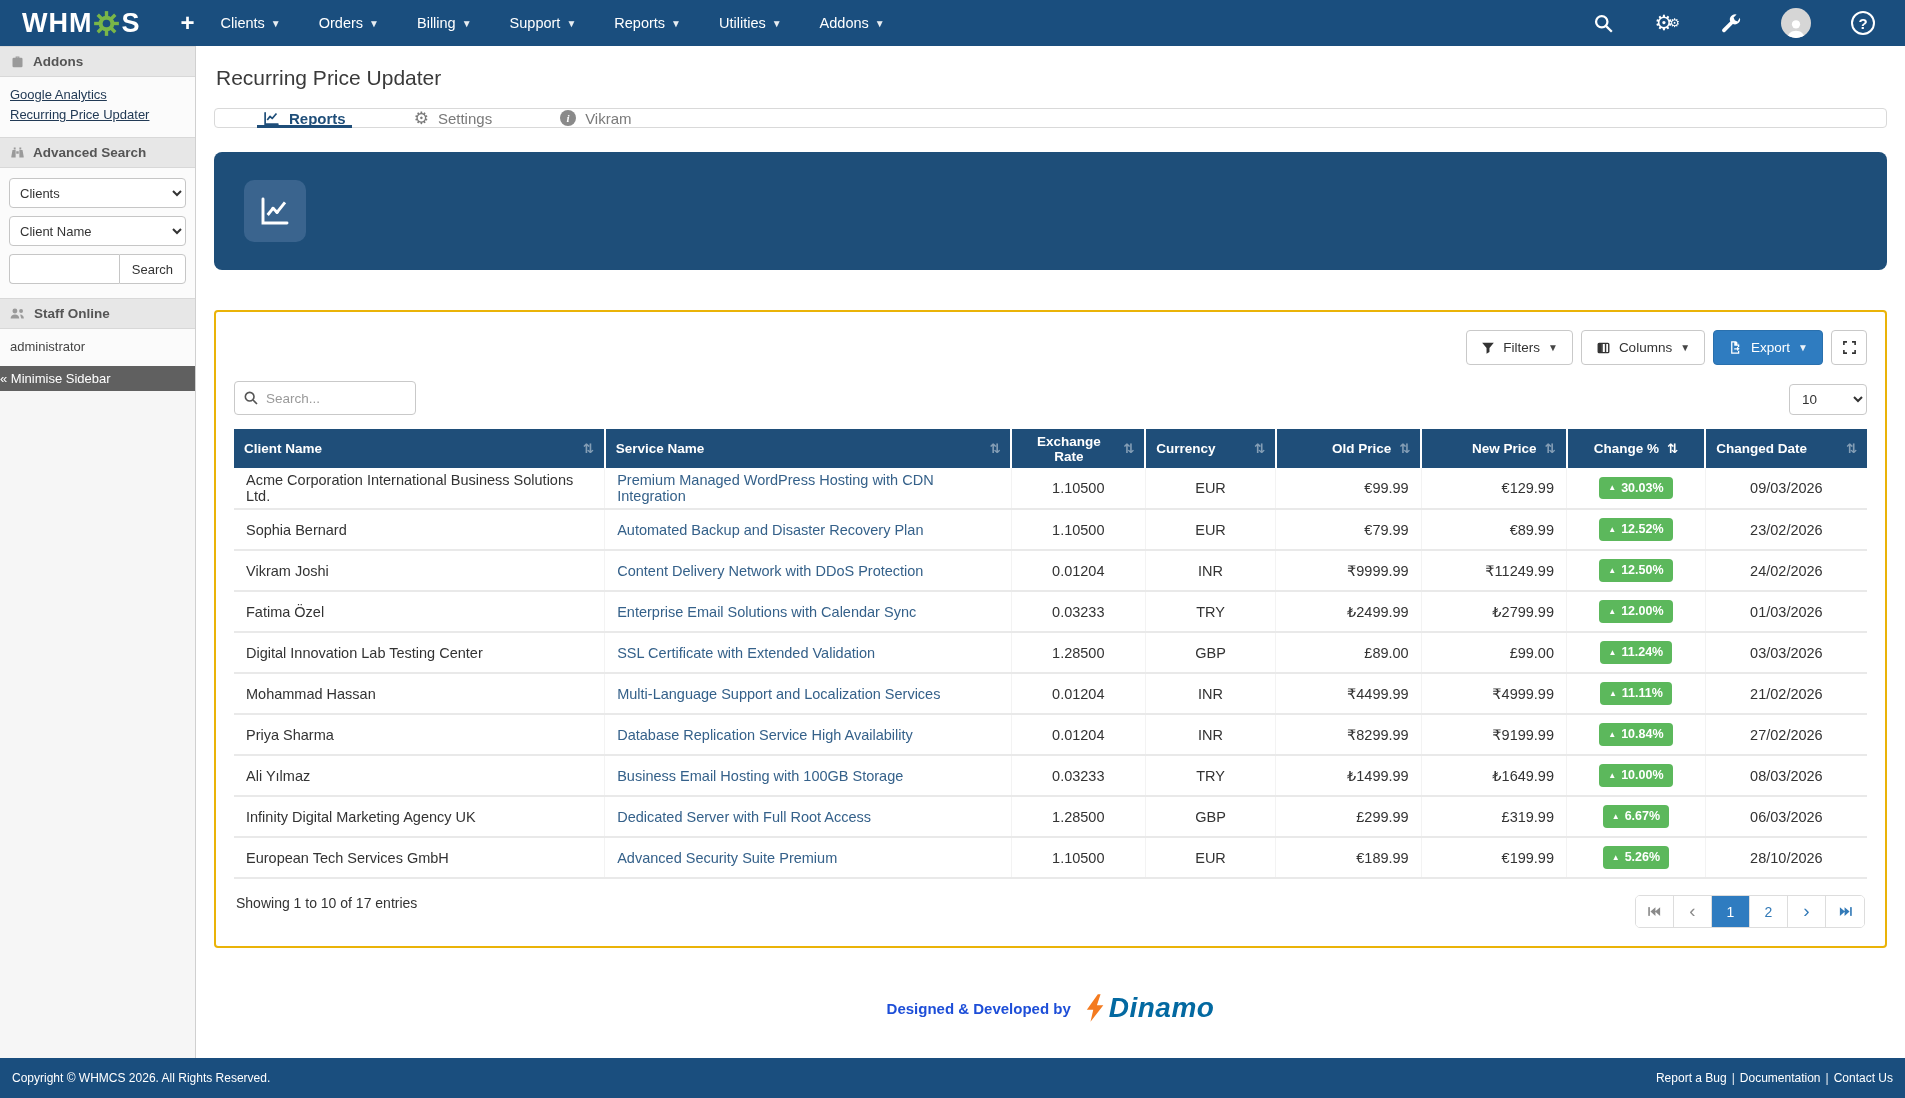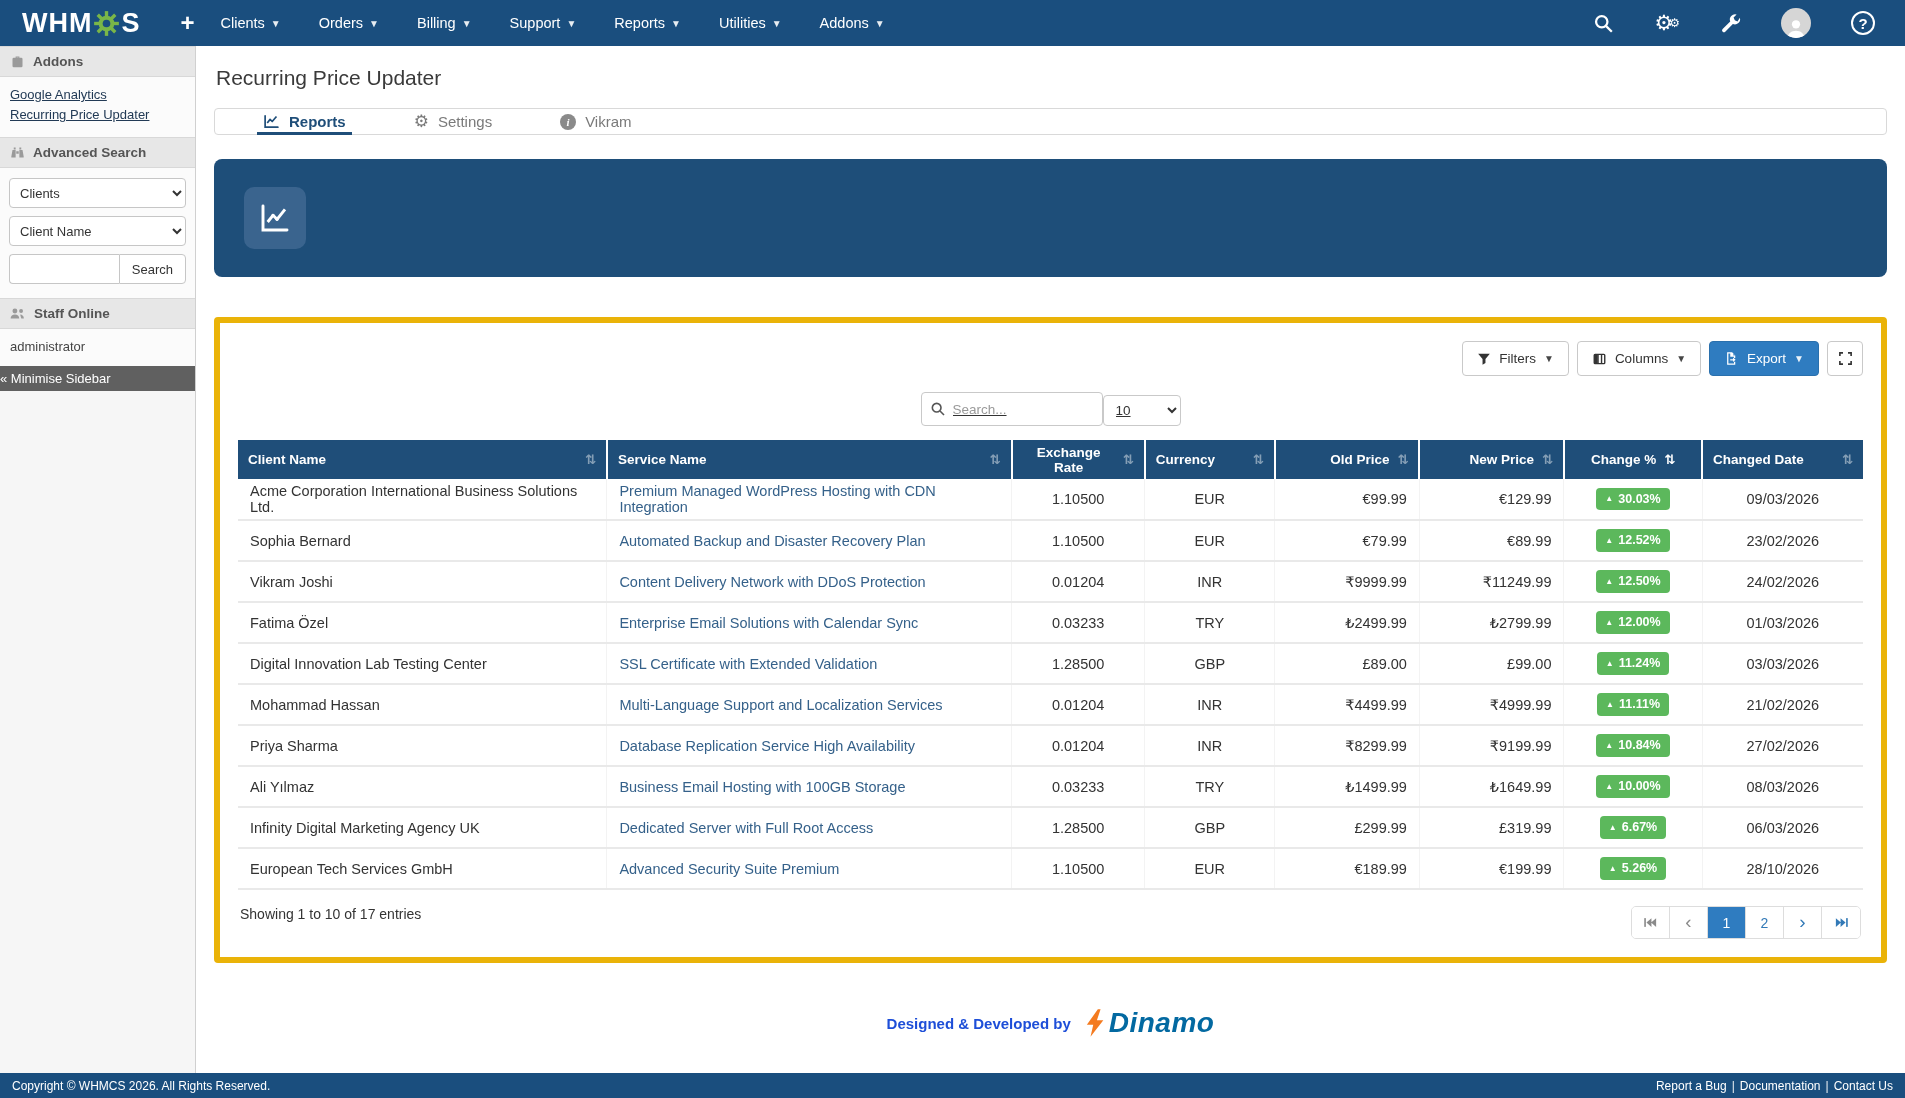--- a/index.html
+++ b/index.html
@@ -50,28 +50,28 @@
   .tab.active:after{content:"";position:absolute;left:0;right:0;bottom:-1px;height:3px;background:var(--navy-dark);}
   .tab .gear-glyph{font-size:17px;line-height:1;}
   .info-dot{width:16px;height:16px;border-radius:50%;background:#8a8a8a;color:#fff;font-size:11px;font-weight:bold;display:flex;align-items:center;justify-content:center;font-family:"Liberation Serif",serif;font-style:italic;}
 
   .banner{margin-top:24px;background:var(--banner);border-radius:8px;padding:28px 30px;display:flex;align-items:center;gap:26px;color:#fff;}
   .banner-icon{width:62px;height:62px;background:#3a648e;border-radius:10px;display:flex;align-items:center;justify-content:center;flex-shrink:0;}
   .banner-title{font-size:27px;font-weight:bold;margin-bottom:8px;}
   .banner-sub{font-size:15px;color:#e9eff6;}
 
   
-  .card{margin-top:40px;border:6px solid #eab308;border-radius:4px;padding:18px 18px 12px;background:#fff;}
+  .card{margin-top:40px;border:2px solid #eab308;border-radius:4px;padding:18px 18px 12px;background:#fff;}
   .toolbar{display:flex;justify-content:flex-end;gap:8px;}
   .btn{display:flex;align-items:center;gap:8px;height:35px;padding:0 14px;background:#fff;border:1px solid #c9c9c9;border-radius:4px;font-size:13.5px;color:#333;cursor:pointer;font-family:inherit;}
   .btn .caret{color:#333;}
   .btn-primary{background:var(--blue-btn);border-color:#2a70ad;color:#fff;}
   .btn-primary .caret{color:#fff;}
   .btn-square{width:36px;padding:0;justify-content:center;}
-  .search-row{display:flex;justify-content:center;align-items:flex-end;margin-top:16px;text-decoration:underline;}
+  .search-row{display:flex;justify-content:space-between;align-items:flex-end;margin-top:16px;}
   .search-box{display:flex;align-items:center;width:182px;height:34px;border:1px solid #c9c9c9;border-radius:4px;padding:0 8px;gap:7px;background:#fff;}
   .search-box input{border:none;outline:none;flex:1;font-size:13.5px;min-width:0;font-family:inherit;color:#333;}
   .search-box input::placeholder{color:#9a9a9a;}
   .pagesize{width:78px;height:31px;border:1px solid #c9c9c9;border-radius:4px;font-size:13.5px;padding:0 8px;color:#333;font-family:inherit;background:#fff;}
 
   table{width:100%;border-collapse:collapse;margin-top:14px;table-layout:fixed;}
   th{background:var(--navy-dark);color:#fff;font-size:13.5px;font-weight:bold;padding:0;height:39px;border-right:2px solid #fff;cursor:pointer;}
   th:last-child{border-right:none;}
   .th-inner{display:flex;align-items:center;padding:0 10px;gap:8px;}
   .th-inner.j-between{justify-content:space-between;}
@@ -96,21 +96,21 @@
   .page-btn.disabled{color:#8a8a8a;}
   .page-btn.active{background:var(--blue-btn);color:#fff;}
   .chev{font-size:19px;line-height:1;margin-top:-3px;}
 
   .credit{display:flex;align-items:center;justify-content:center;gap:14px;margin:44px 0 34px;}
   .credit-text{font-size:15px;color:#1d4ed8;font-weight:bold;}
   .dinamo{display:flex;align-items:center;gap:2px;}
   .dinamo-name{font-size:28px;font-weight:bold;font-style:italic;color:#0369a1;letter-spacing:.5px;}
 
   
-  .bottombar{height:25px;background:var(--navy);color:#fff;display:flex;align-items:center;justify-content:space-between;padding:0 12px;font-size:12px;flex-shrink:0;}
+  .bottombar{height:40px;background:var(--navy);color:#fff;display:flex;align-items:center;justify-content:space-between;padding:0 12px;font-size:12px;flex-shrink:0;}
   .bottom-links{display:flex;gap:5px;align-items:center;}
   .bottom-links a{color:#fff;text-decoration:none;cursor:pointer;}
   .sep{opacity:.9;}
 </style>
 </head>
 <body>
 
 <div class="navbar">
   <div class="logo">
     <span class="logo-text">WHM</span>

